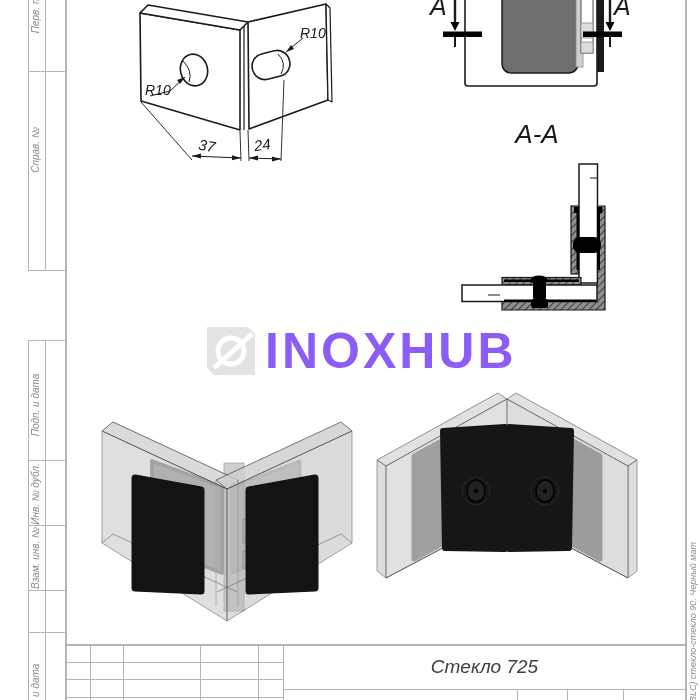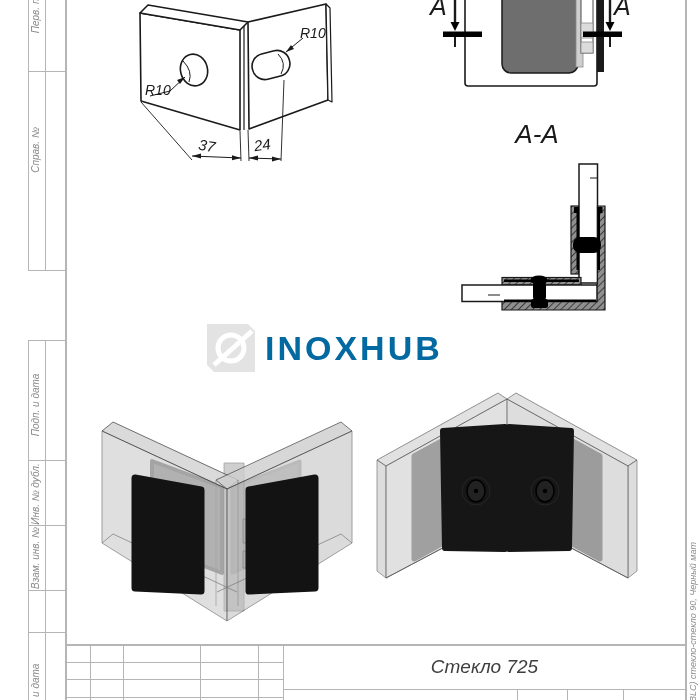--- a/index.html
+++ b/index.html
@@ -4,21 +4,21 @@
 <style>
   html,body{margin:0;padding:0;background:#ffffff;}
   #screen{position:relative;width:700px;height:700px;background:#ffffff;overflow:hidden;
           font-family:"Liberation Sans",sans-serif;}
   .vl,.hl{position:absolute;background:#b5b5b5;}
   .vl{width:1.6px;} .hl{height:1.6px;}
   .sl{position:absolute;height:18px;line-height:18px;text-align:center;
       font-style:italic;font-size:10px;color:#8a8a8a;transform:rotate(-90deg);
       white-space:nowrap;}
   .watermark{position:absolute;left:205px;top:322px;display:flex;align-items:center;gap:8px;}
-  .wm-text{font-weight:bold;font-size:34px;letter-spacing:3px;color:#0369a1;
+  .wm-text{font-weight:bold;font-size:50px;letter-spacing:3px;color:#8b5cf6;
            font-family:"Liberation Sans",sans-serif;}
   .tb-name{position:absolute;left:283px;top:644px;width:403px;height:45px;line-height:45px;
            text-align:center;font-style:italic;font-size:19px;color:#3f3f3f;}
   .side-note{position:absolute;left:613px;top:613px;width:160px;height:18px;line-height:18px;
              text-align:center;font-style:italic;font-size:9px;color:#8c8c8c;
              transform:rotate(-90deg);white-space:nowrap;}
   svg text{font-family:"Liberation Sans",sans-serif;font-style:italic;fill:#1a1a1a;}
 </style>
 </head>
 <body>

